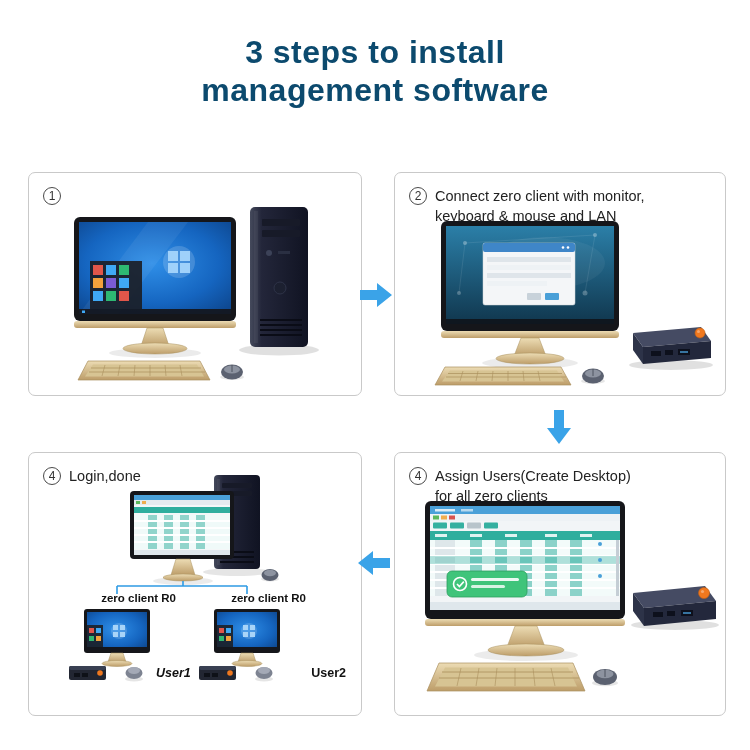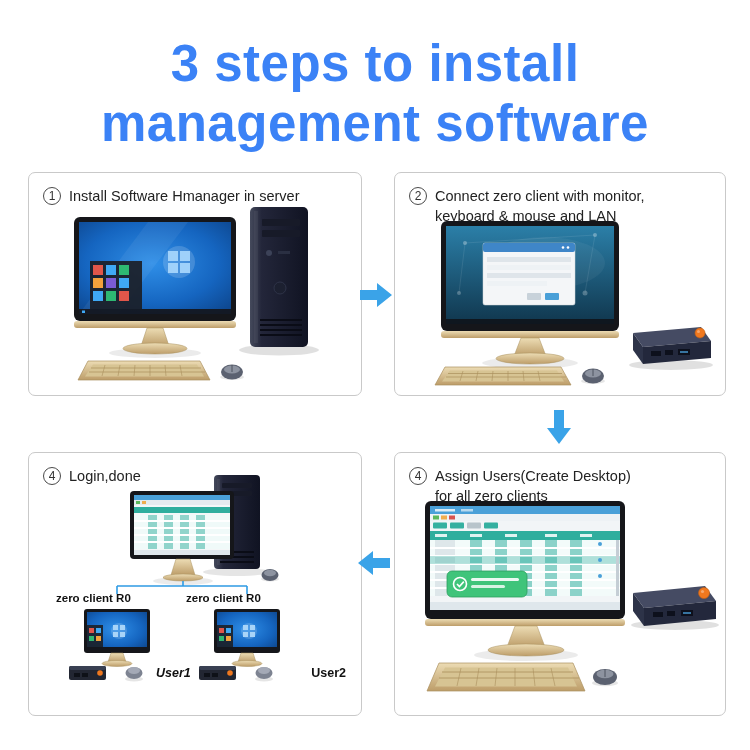--- a/index.html
+++ b/index.html
@@ -1,52 +1,51 @@
 <!DOCTYPE html>
 <html><head>
 <meta charset="utf-8">
 <style>
   html,body{margin:0;padding:0;background:#fff;}
   .canvas{position:relative;width:750px;height:750px;background:#fff;overflow:hidden;
           font-family:"Liberation Sans",sans-serif;}
-  .title{position:absolute;top:34px;left:0;right:0;text-align:center;color:#3b82f6;
-         font-weight:700;font-size:51px;line-height:1.18;letter-spacing:0.5px;}
+  .title{position:absolute;top:34px;left:0;right:0;text-align:center;color:#0c4a6e;
+         font-weight:700;font-size:32px;line-height:1.18;letter-spacing:0.5px;}
   .panel{position:absolute;border:1px solid #c9c9c9;border-radius:7px;background:#fff;}
   .p1{left:28px;top:172px;width:332px;height:222px;}
   .p2{left:394px;top:172px;width:330px;height:222px;}
   .p3{left:28px;top:452px;width:332px;height:262px;}
   .p4{left:394px;top:452px;width:330px;height:262px;}
   .step{position:absolute;top:13px;left:14px;display:flex;gap:8px;color:#222;
         font-size:14.5px;line-height:1.4;}
   .badge{flex:0 0 auto;width:18px;height:18px;border:1.2px solid #4a4a4a;border-radius:50%;
          display:flex;align-items:center;justify-content:center;font-size:12px;color:#333;
          margin-top:1px;box-sizing:border-box;}
   .step-text{max-width:272px;}
   .w250{max-width:250px;}
   .w215{max-width:215px;}
   .illus{position:absolute;left:0;top:0;width:100%;height:100%;}
   .arrow{position:absolute;}
-  .lbl{position:absolute;color:#111;text-align:left;}
+  .lbl{position:absolute;color:#111;text-align:right;}
   .lbl-client{font-size:11.5px;font-weight:700;width:120px;}
   .lbl-user{font-size:12.5px;font-weight:600;text-align:left;width:60px;}
 </style>
 </head>
 <body>
 
 <div class="canvas">
 
   <div class="title">
     <div>3 steps to install</div>
     <div>management software</div>
   </div>
 
   <div class="panel p1">
     <div class="step">
       <span class="badge">1</span>
-      <span class="step-text">Install Software Hmanager in server</span>
     </div>
     <svg class="illus" viewBox="0 0 330 222">
       <defs>
         <linearGradient id="g1" x1="0" y1="0" x2="0" y2="1">
           <stop offset="0" stop-color="#ecdcb4"></stop>
             <stop offset="1" stop-color="#bd9d69"></stop>
         </linearGradient>
         <radialGradient id="w1" cx="0.48" cy="0.45" r="0.8">
           <stop offset="0" stop-color="#2f8fe8"></stop>
             <stop offset="0.55" stop-color="#1565c0"></stop>

